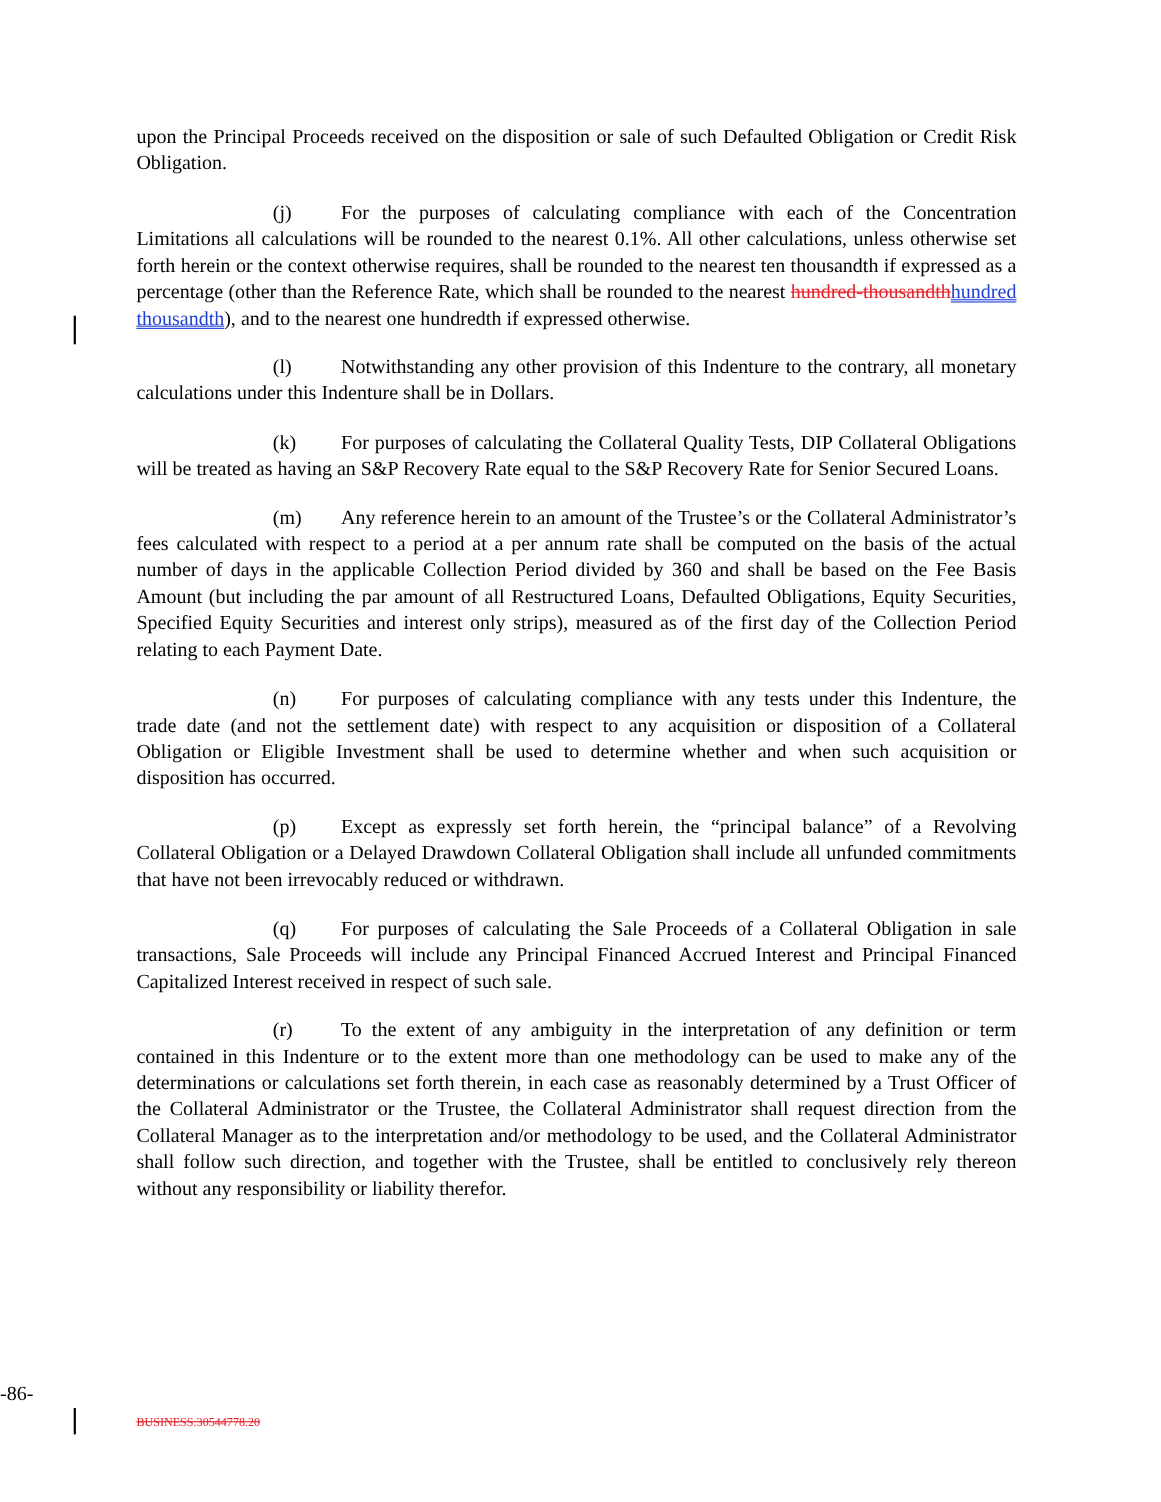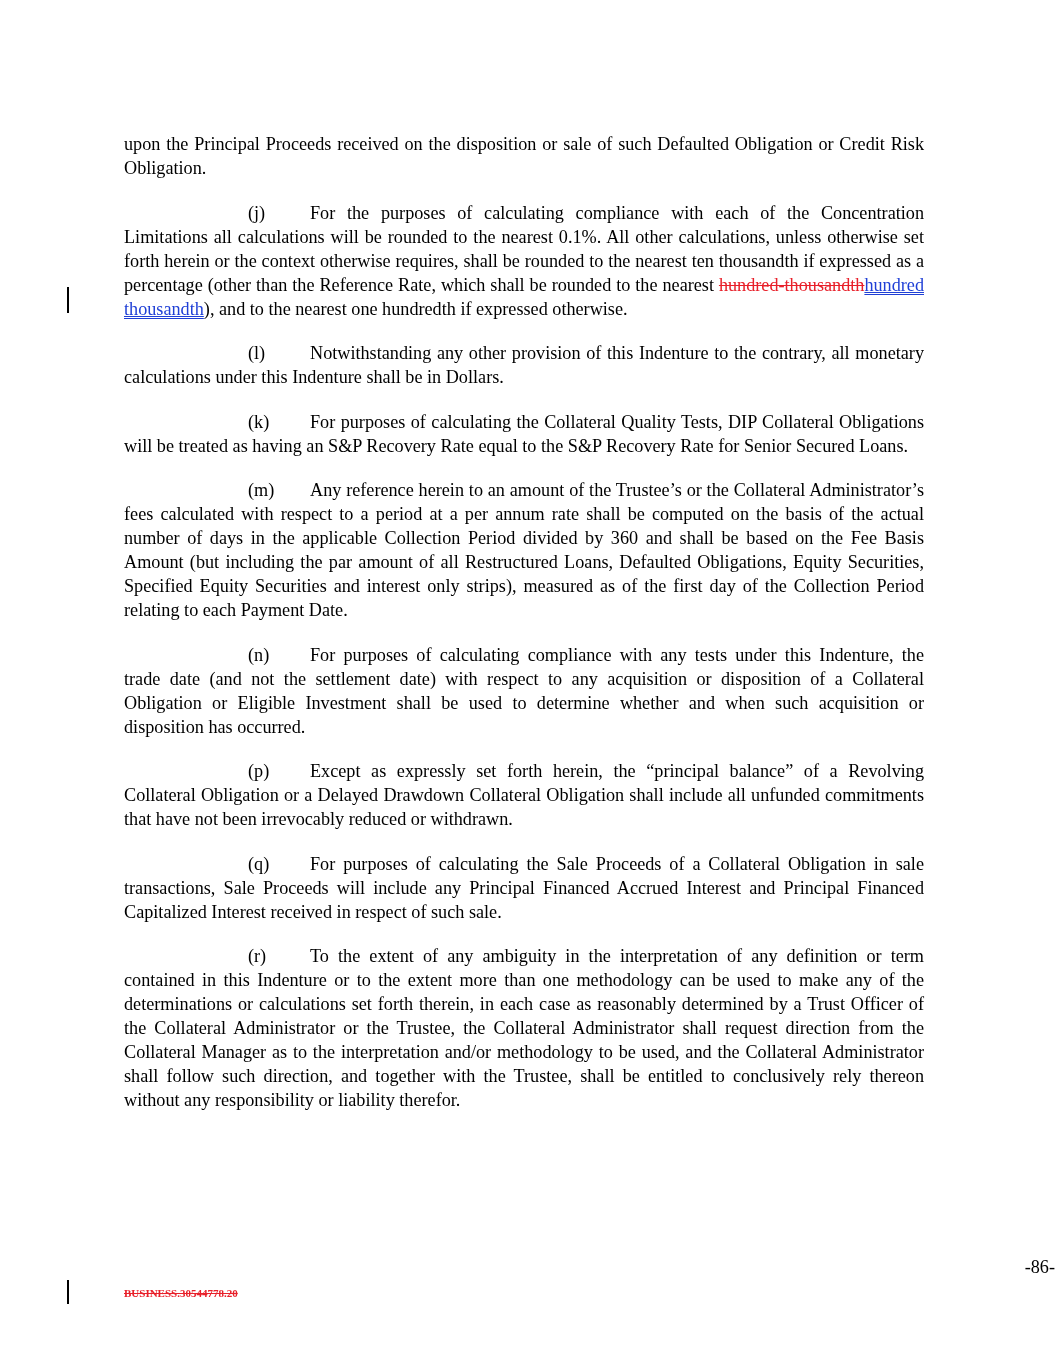--- a/index.html
+++ b/index.html
@@ -1,25 +1,25 @@
 <!DOCTYPE html>
 <html><head>
 <meta charset="utf-8">
 <style>
   html, body { margin: 0; padding: 0; background: #ffffff; }
   body { width: 1055px; height: 1365px; position: relative; overflow: hidden;
          font-family: "Liberation Serif", serif; color: #000; }
-  .page { position: absolute; left: 124px; top: 132px; width: 800px; font-size: 18.2px; line-height: 24px; }
+  .page { position: absolute; left: 124px; top: 112px; width: 800px; font-size: 18.2px; line-height: 24px; }
   .para { margin: 0 0 20.5px 0; text-align: justify; text-align-last: left; }
   .para .lbl { display: inline-block; width: 62px; margin-left: 124px; }
   .del { color: #e8202a; text-decoration: line-through; }
   .ins { color: #1f3fd6; text-decoration: underline double; text-decoration-color: #1f3fd6; }
   .bar { position: absolute; left: 67px; width: 2px; background: #000; }
-  .pagenum { position: absolute; left: 0; width: 1055px; top: 1257px; text-align: right; font-size: 18.2px; }
-  .footer-id { position: absolute; left: 124px; top: 1287px; font-size: 11px; color: #e8202a; text-decoration: line-through; font-weight: bold; }
+  .pagenum { position: absolute; left: 0; width: 1055px; top: 1257px; text-align: left; font-size: 18.2px; }
+  .footer-id { position: absolute; left: 124px; top: 1287px; font-size: 11px; color: #e8202a; text-decoration: line-through; }
 </style>
 </head>
 <body>
 
 <div class="bar" style="top:287px;height:26px;"></div>
 <div class="bar" style="top:1280px;height:24px;"></div>
 
 <div class="page">
   <p class="para">upon the Principal Proceeds received on the disposition or sale of such Defaulted Obligation or Credit Risk Obligation.</p>
 

